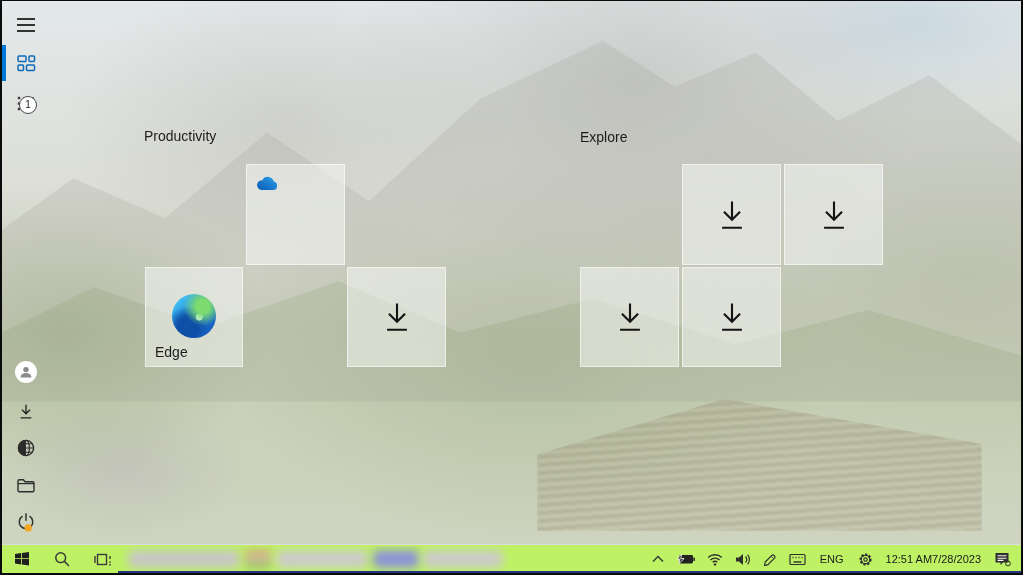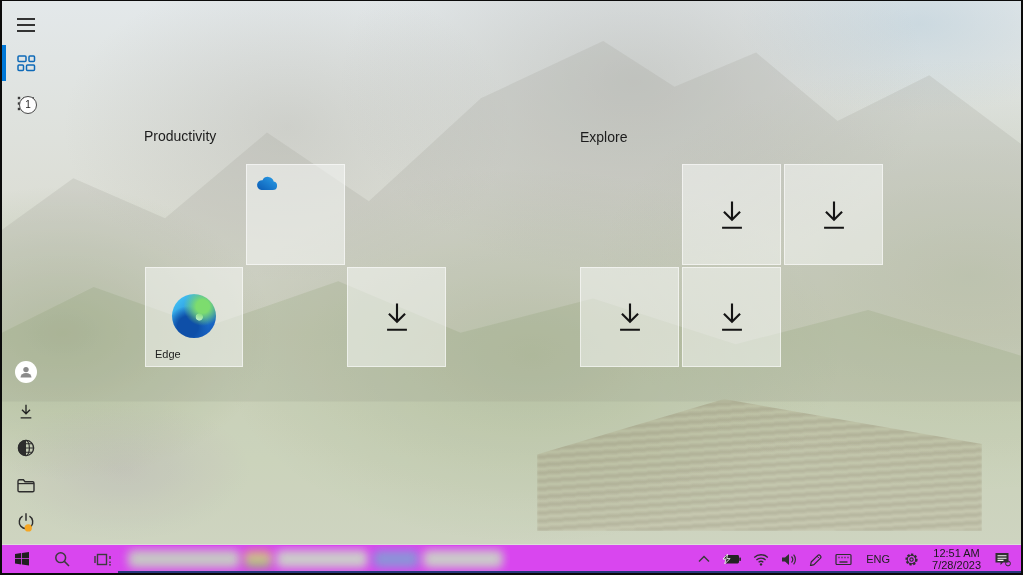--- a/index.html
+++ b/index.html
@@ -30,40 +30,40 @@
   .accent-bar{position:absolute;left:0;top:44px;width:4px;height:36px;background:#0078d7;}
   .badge{position:absolute;left:17px;top:95px;width:18px;height:18px;border-radius:50%;
     background:#fdfdfd;border:1.5px solid #4a4a4a;box-sizing:border-box;
     font-size:10px;color:#222;display:flex;align-items:center;justify-content:center;line-height:1;}
   .avatar-bg{width:22px;height:22px;border-radius:50%;background:#fff;display:flex;align-items:center;justify-content:center;}
   
   .group-title{position:absolute;font-size:14px;color:#1c1c1c;cursor:pointer;}
   .tile{position:absolute;box-sizing:border-box;background:rgba(248,249,247,0.52);
     border:1px solid rgba(255,255,255,0.55);cursor:pointer;}
   .tile .big-arrow{position:absolute;left:50%;top:50%;transform:translate(-50%,-50%);}
-  .tile-label{position:absolute;left:9px;bottom:6px;font-size:11px;color:#1d1d1d;}
+  .tile-label{position:absolute;left:9px;bottom:6px;font-size:14px;color:#1d1d1d;}
   .edge-logo{position:absolute;left:50%;top:50%;transform:translate(-50%,-52%);
     width:44px;height:44px;border-radius:50%;
     background:
       radial-gradient(circle at 70% 28%, #7ddc6e 0 15%, rgba(125,220,110,0) 44%),
       radial-gradient(circle at 62% 52%, #dff6ff 0 9%, rgba(223,246,255,0) 11%),
       radial-gradient(circle at 36% 74%, #0e4fa8 0 24%, rgba(14,79,168,0) 48%),
       linear-gradient(140deg,#41c0f3 12%,#1f7fd4 56%,#1760c0 82%);}
   .mini-grid{position:absolute;left:7px;top:8px;width:85px;display:grid;
     grid-template-columns:repeat(3,1fr);row-gap:20px;justify-items:center;}
   
-  .taskbar{position:absolute;left:0;right:0;bottom:0;height:29px;background:#d946ef;
+  .taskbar{position:absolute;left:0;right:0;bottom:0;height:29px;background:#bef264;
     border-top:1px solid #dcdcda;box-sizing:border-box;}
   .tb-btn{position:absolute;top:0;height:28px;width:40px;display:flex;align-items:center;justify-content:center;cursor:pointer;}
   .blur-strip{position:absolute;left:116px;top:1px;height:26px;width:392px;overflow:hidden;cursor:pointer;}
   .blob{position:absolute;top:4px;height:18px;border-radius:5px;filter:blur(5px);}
   .tray{position:absolute;right:4px;top:0;height:28px;display:flex;align-items:center;}
   .tray-item{height:28px;display:flex;align-items:center;justify-content:center;cursor:pointer;padding:0 6px;}
   .lang{font-size:11px;color:#222;padding:0 8px;}
-  .clock{display:flex;flex-direction:column;align-items:center;justify-content:center;
+  .clock{display:flex;flex-direction:row;align-items:center;justify-content:center;
     font-size:11px;color:#1a1a1a;line-height:12px;padding:0 7px;}
   .navy-line{position:absolute;left:116px;right:0;bottom:0;height:2px;background:#26357b;}
   svg{display:block;}
 </style>
 </head>
 <body>
 
 <div class="screen">
 
   <div class="wallpaper">

